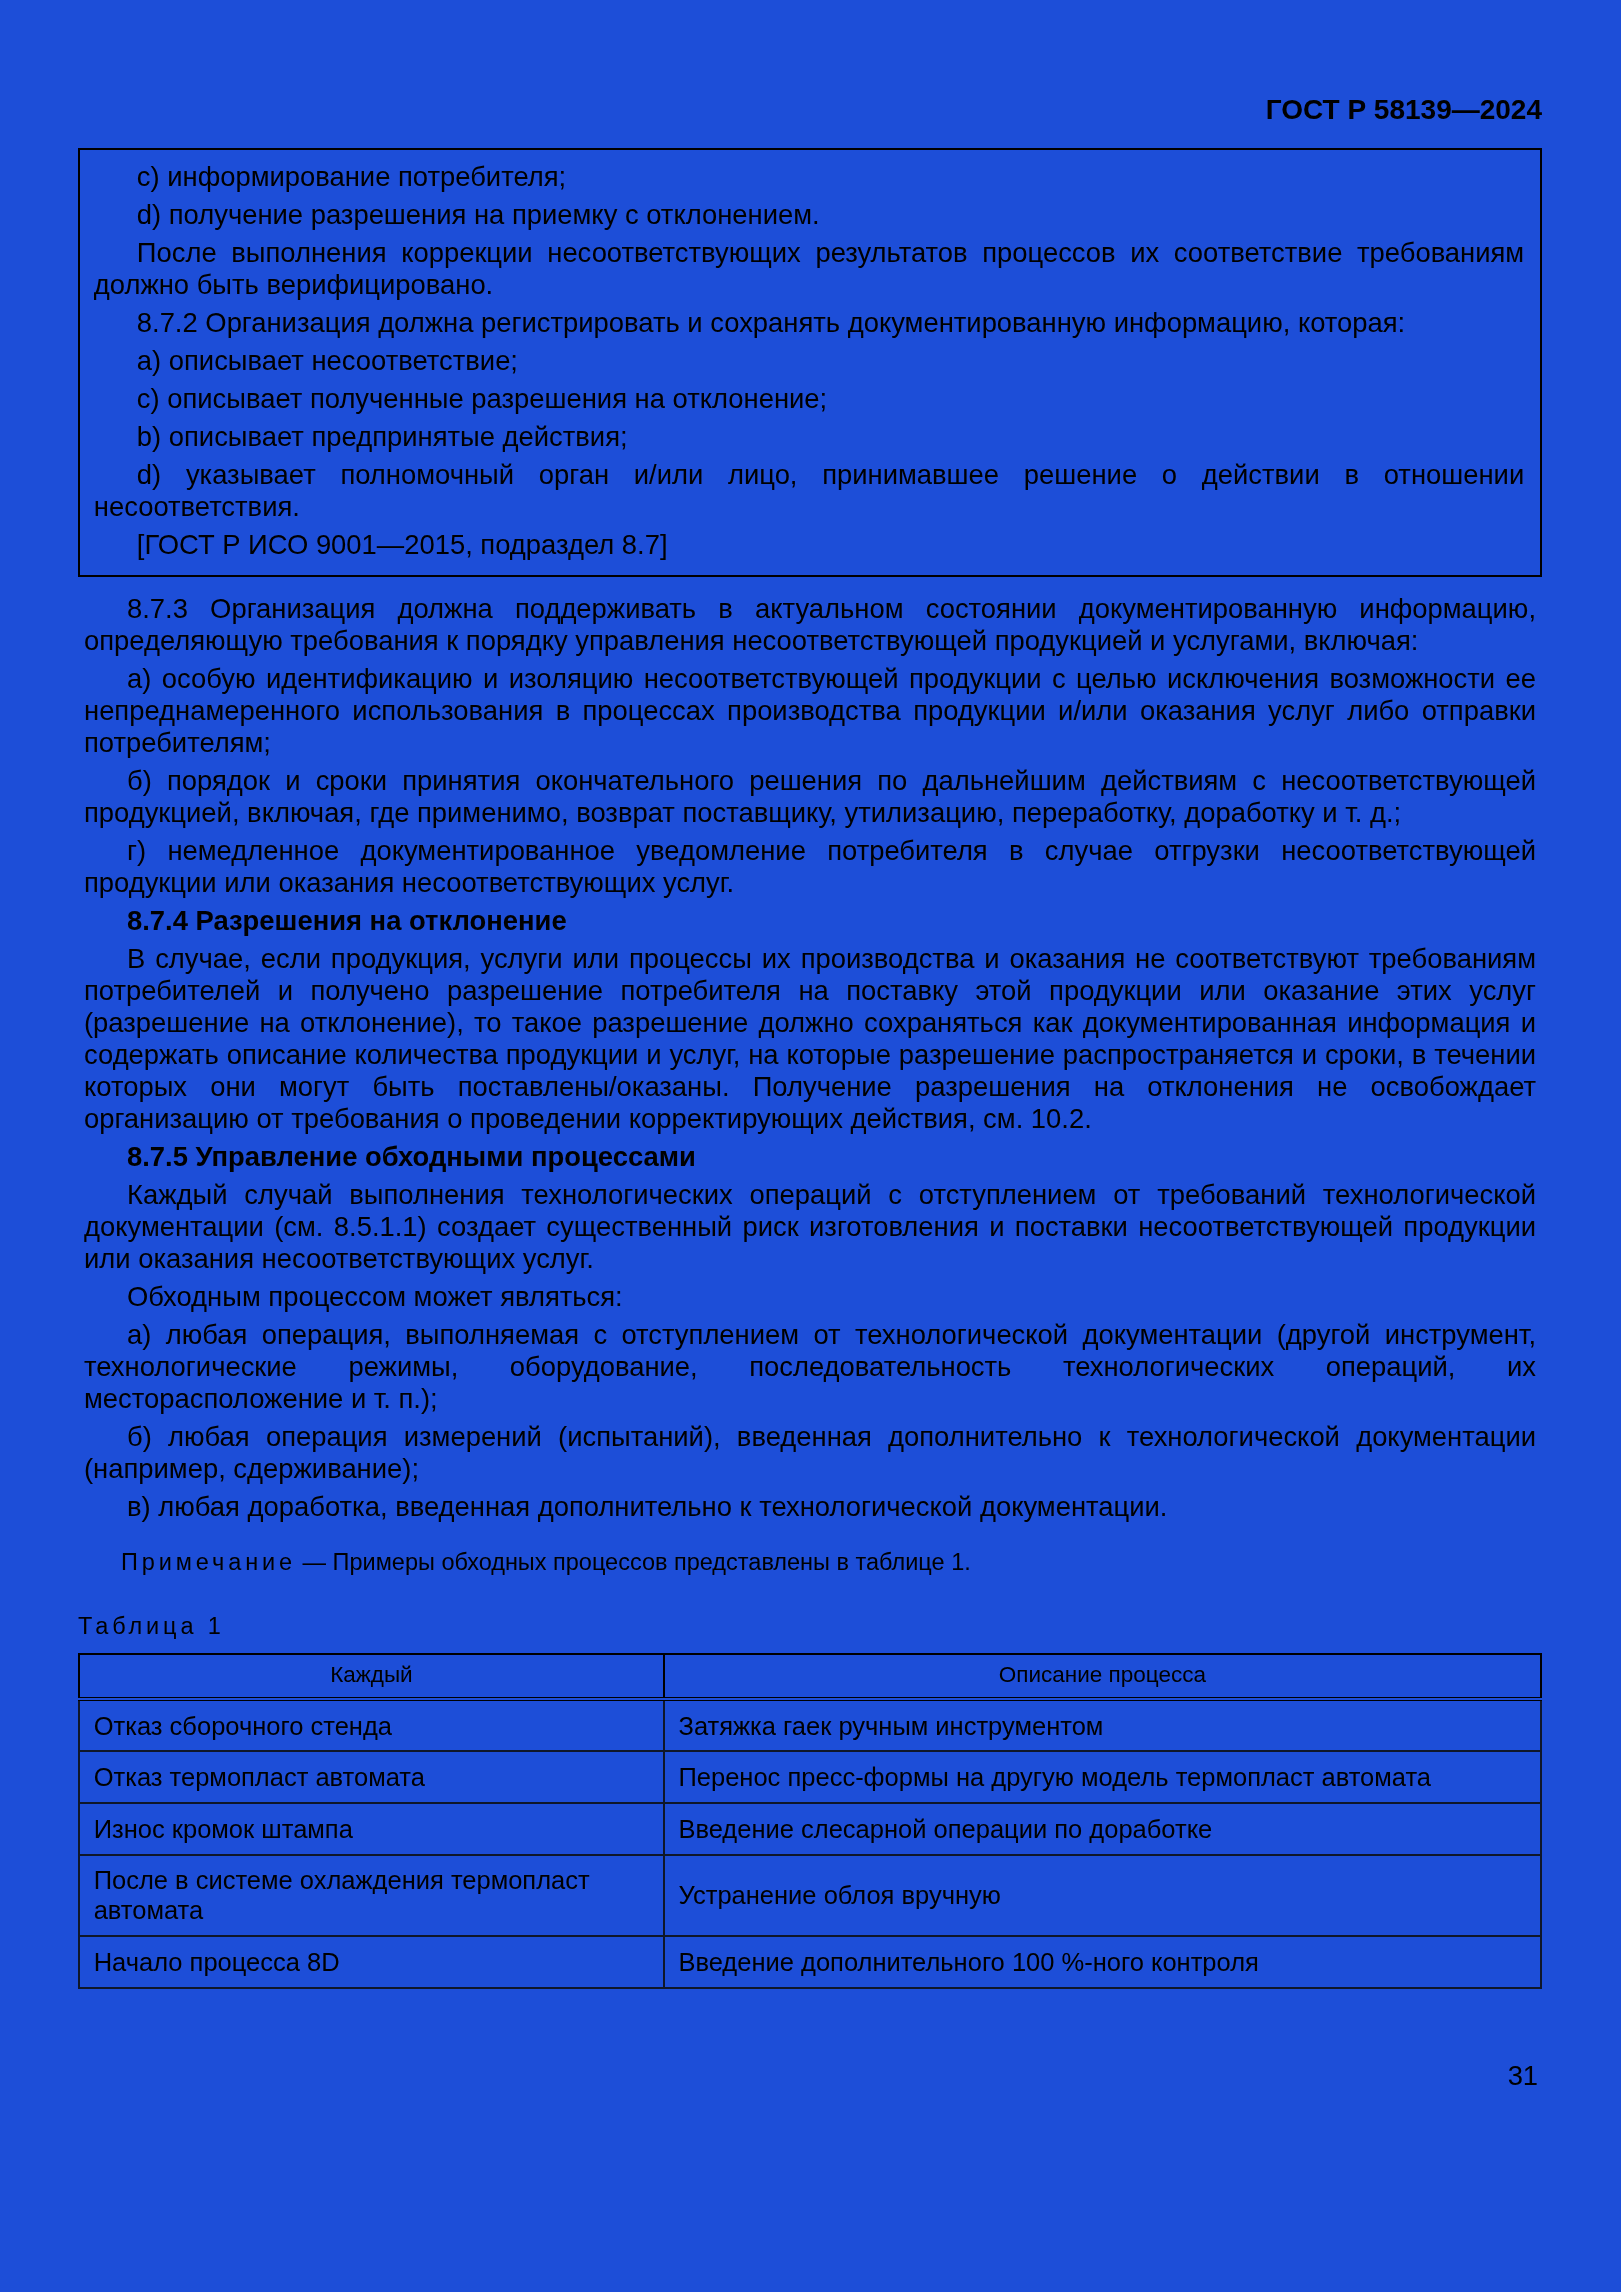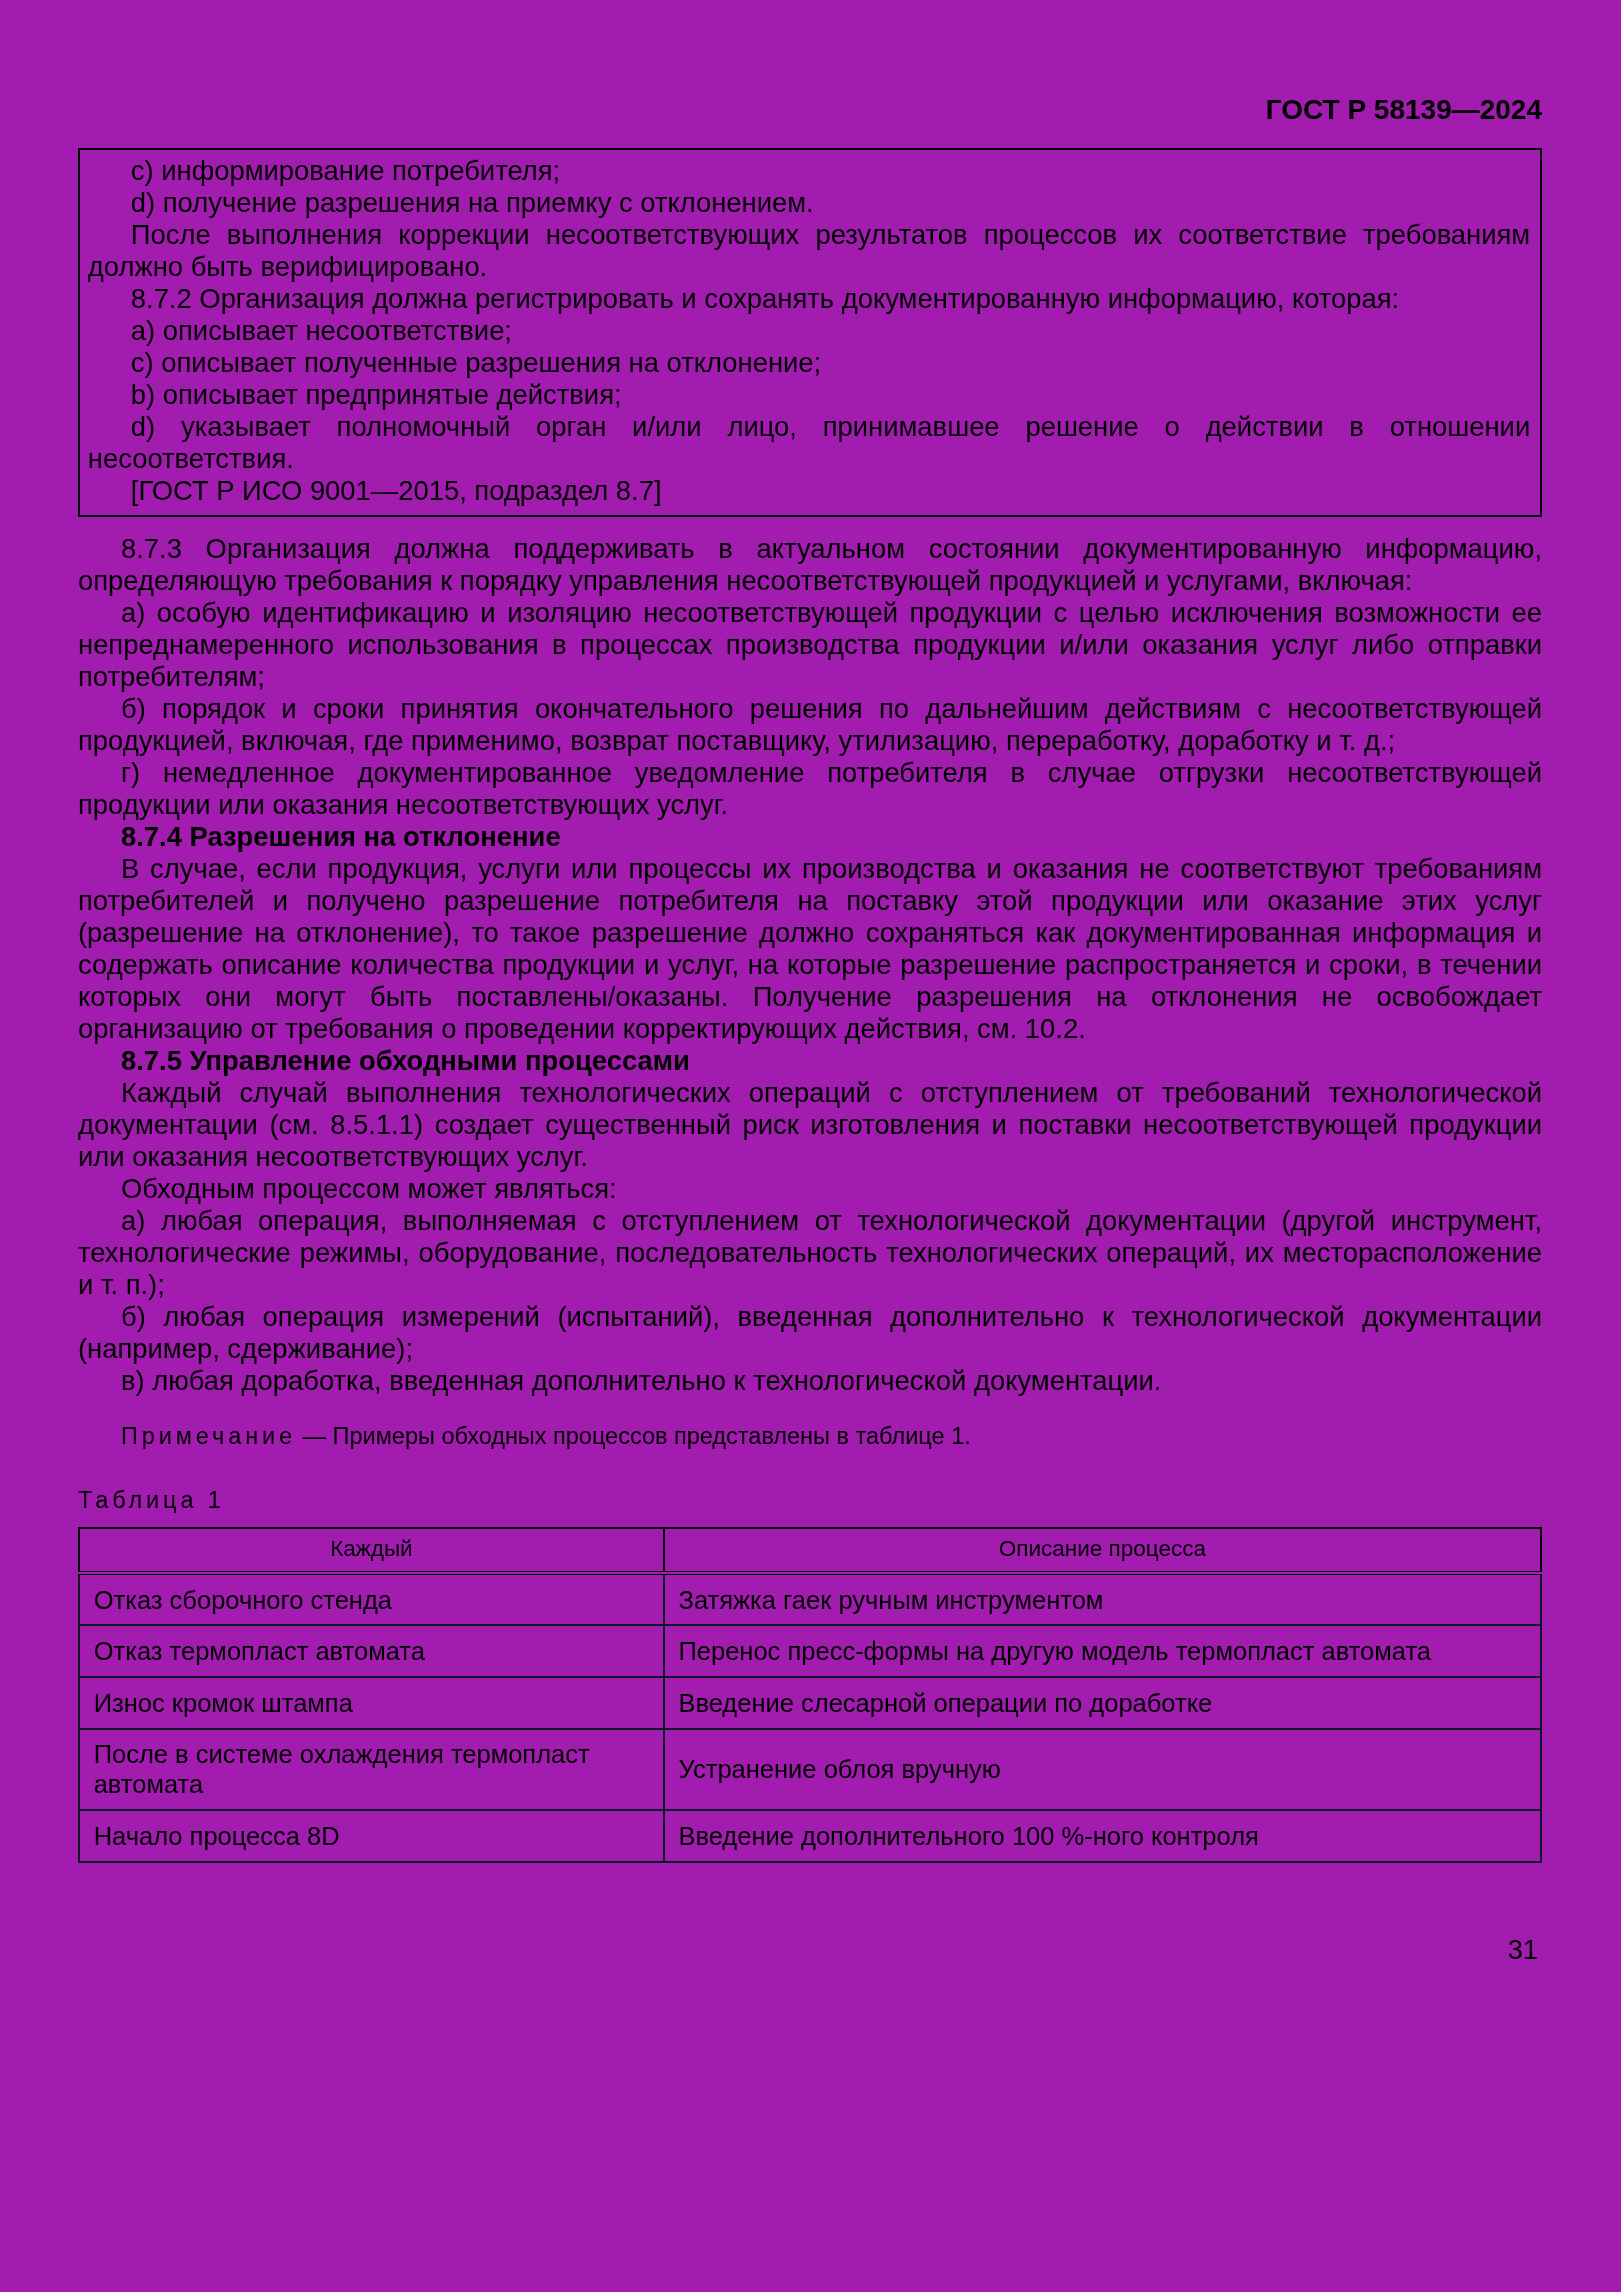--- a/index.html
+++ b/index.html
@@ -2,21 +2,21 @@
 <html><head>
 <meta charset="utf-8">
 <style>
   * { box-sizing: border-box; }
   html, body { margin: 0; padding: 0; background: #888; }
   .page {
     position: relative;
     width: 1621px;
     height: 2293px;
     margin: 0 auto;
-    background: #a21caf;
+    background: #1d4ed8;
     font-family: "Liberation Sans", sans-serif;
     color: #000000;
     overflow: hidden;
   }
   .content {
     position: absolute;
     left: 78px;
     top: 0;
     width: 1464px;
   }
@@ -26,21 +26,21 @@
     font-weight: bold;
     font-size: 28px;
     line-height: 32px;
   }
   .quote-box {
     margin-top: 21.6px;
     border: 2px solid #000;
     padding: 5.9px 9.8px 7.8px 7.8px;
   }
   .para {
-    margin: 0;
+    margin: 6px;
     font-size: 27.4px;
     line-height: 32px;
     text-align: justify;
   }
   .indent { text-indent: 43px; }
   .bold { font-weight: bold; }
   .body-text { margin-top: 15.7px; }
   .note {
     margin: 25.5px 0 0 0;
     font-size: 23.5px;

